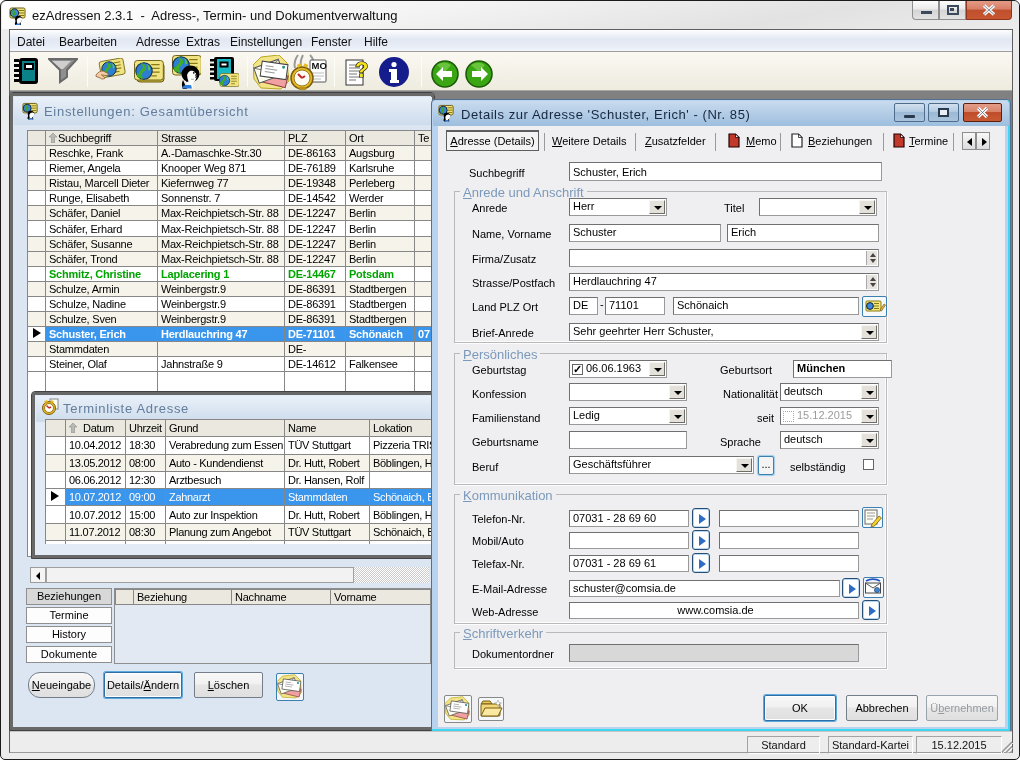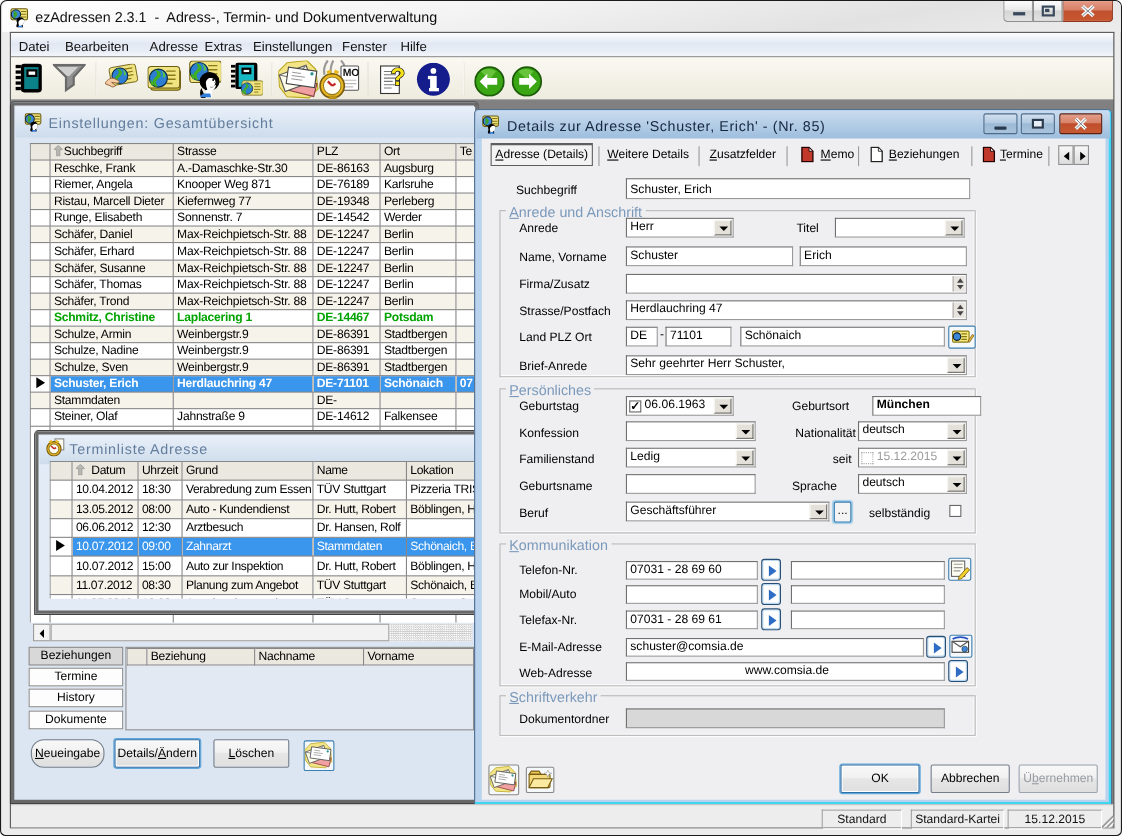--- a/index.html
+++ b/index.html
@@ -316,28 +316,20 @@
             <td></td>
           </tr>
    <tr class="cr" style="height:15.1px">
             <td></td>
             <td>Schäfer, Susanne</td>
             <td>Max-Reichpietsch-Str. 88</td>
             <td>DE-12247</td>
             <td>Berlin</td>
             <td></td>
           </tr>
-   <tr class="wh" style="height:15.1px">
-            <td></td>
-            <td>Schäfer, Thomas</td>
-            <td>Max-Reichpietsch-Str. 88</td>
-            <td>DE-12247</td>
-            <td>Berlin</td>
-            <td></td>
-          </tr>
    <tr class="cr" style="height:15.1px">
             <td></td>
             <td>Schäfer, Trond</td>
             <td>Max-Reichpietsch-Str. 88</td>
             <td>DE-12247</td>
             <td>Berlin</td>
             <td></td>
           </tr>
    <tr class="wh grn" style="height:15.1px">
             <td></td>

